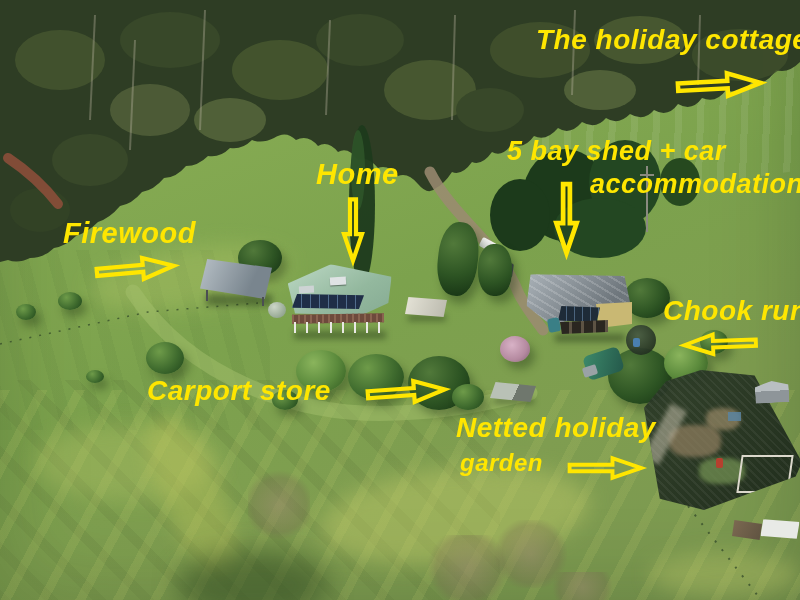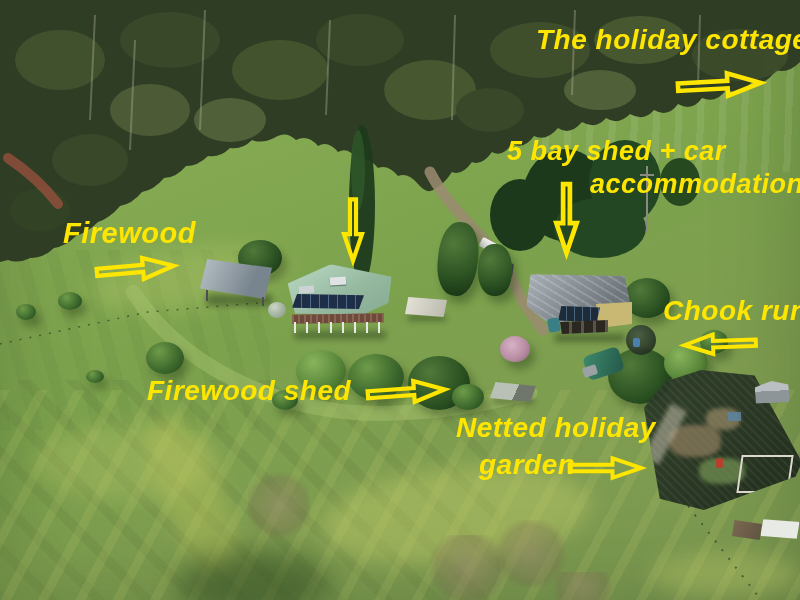--- a/index.html
+++ b/index.html
@@ -190,20 +190,21 @@
   <div class="b" style="left:732px;top:520px;width:30px;height:20px;background:linear-gradient(120deg,#7d6a52,#5e5240);clip-path:polygon(8% 0,100% 20%,92% 100%,0 80%);"></div>
   <div class="b" style="left:760px;top:518px;width:40px;height:22px;background:#e8eae6;clip-path:polygon(10% 0,100% 25%,90% 100%,0 75%);transform:rotate(-4deg);"></div>
 
   <div class="annot" style="left:536px;top:26px;font-size:28px;">The holiday cottage</div>
   <div class="arrow" style="left:656px;top:70px;transform:rotate(-3deg);">
     <svg width="128" height="30" viewBox="0 0 120 40">
         <polygon points="4,15 70,15 70,5 114,20 70,35 70,25 4,25" stroke-width="6"></polygon>
       </svg>
   </div>
 
+  <div class="annot" style="left:316px;top:160px;font-size:29px;">Home</div>
   <div class="arrow" style="left:340px;top:197px;">
     <svg width="26" height="66" viewBox="0 0 40 110">
         <polygon points="15,4 25,4 25,62 35,62 20,106 5,62 15,62" stroke-width="7"></polygon>
       </svg>
   </div>
 
   <div class="annot" style="left:63px;top:219px;font-size:29px;">Firewood</div>
   <div class="arrow" style="left:87px;top:255px;transform:rotate(-5deg);">
     <svg width="98" height="28" viewBox="0 0 120 40">
         <polygon points="4,15 70,15 70,5 114,20 70,35 70,25 4,25" stroke-width="6"></polygon>
@@ -218,28 +219,28 @@
       </svg>
   </div>
 
   <div class="annot" style="left:663px;top:297px;font-size:28px;">Chook run</div>
   <div class="arrow" style="left:653px;top:331px;transform:scaleX(-1) rotate(2deg);">
     <svg width="133" height="26" viewBox="0 0 120 40">
         <polygon points="4,15 70,15 70,5 114,20 70,35 70,25 4,25" stroke-width="6"></polygon>
       </svg>
   </div>
 
-  <div class="annot" style="left:147px;top:377px;font-size:28px;">Firewood shed</div>
+  <div class="annot" style="left:147px;top:377px;font-size:28px;">Carport store</div>
   <div class="arrow" style="left:343px;top:378px;transform:rotate(-4deg);">
     <svg width="128" height="28" viewBox="0 0 120 40">
         <polygon points="4,15 70,15 70,5 114,20 70,35 70,25 4,25" stroke-width="6"></polygon>
       </svg>
   </div>
 
   <div class="annot" style="left:456px;top:414px;font-size:28px;">Netted holiday</div>
-  <div class="annot" style="left:479px;top:451px;font-size:28px;">garden</div>
+  <div class="annot" style="left:460px;top:451px;font-size:24px;">garden</div>
   <div class="arrow" style="left:556px;top:455px;">
     <svg width="100" height="26" viewBox="0 0 120 40">
         <polygon points="4,15 70,15 70,5 114,20 70,35 70,25 4,25" stroke-width="6"></polygon>
       </svg>
   </div>
 
 </div>
 
 </body></html>

